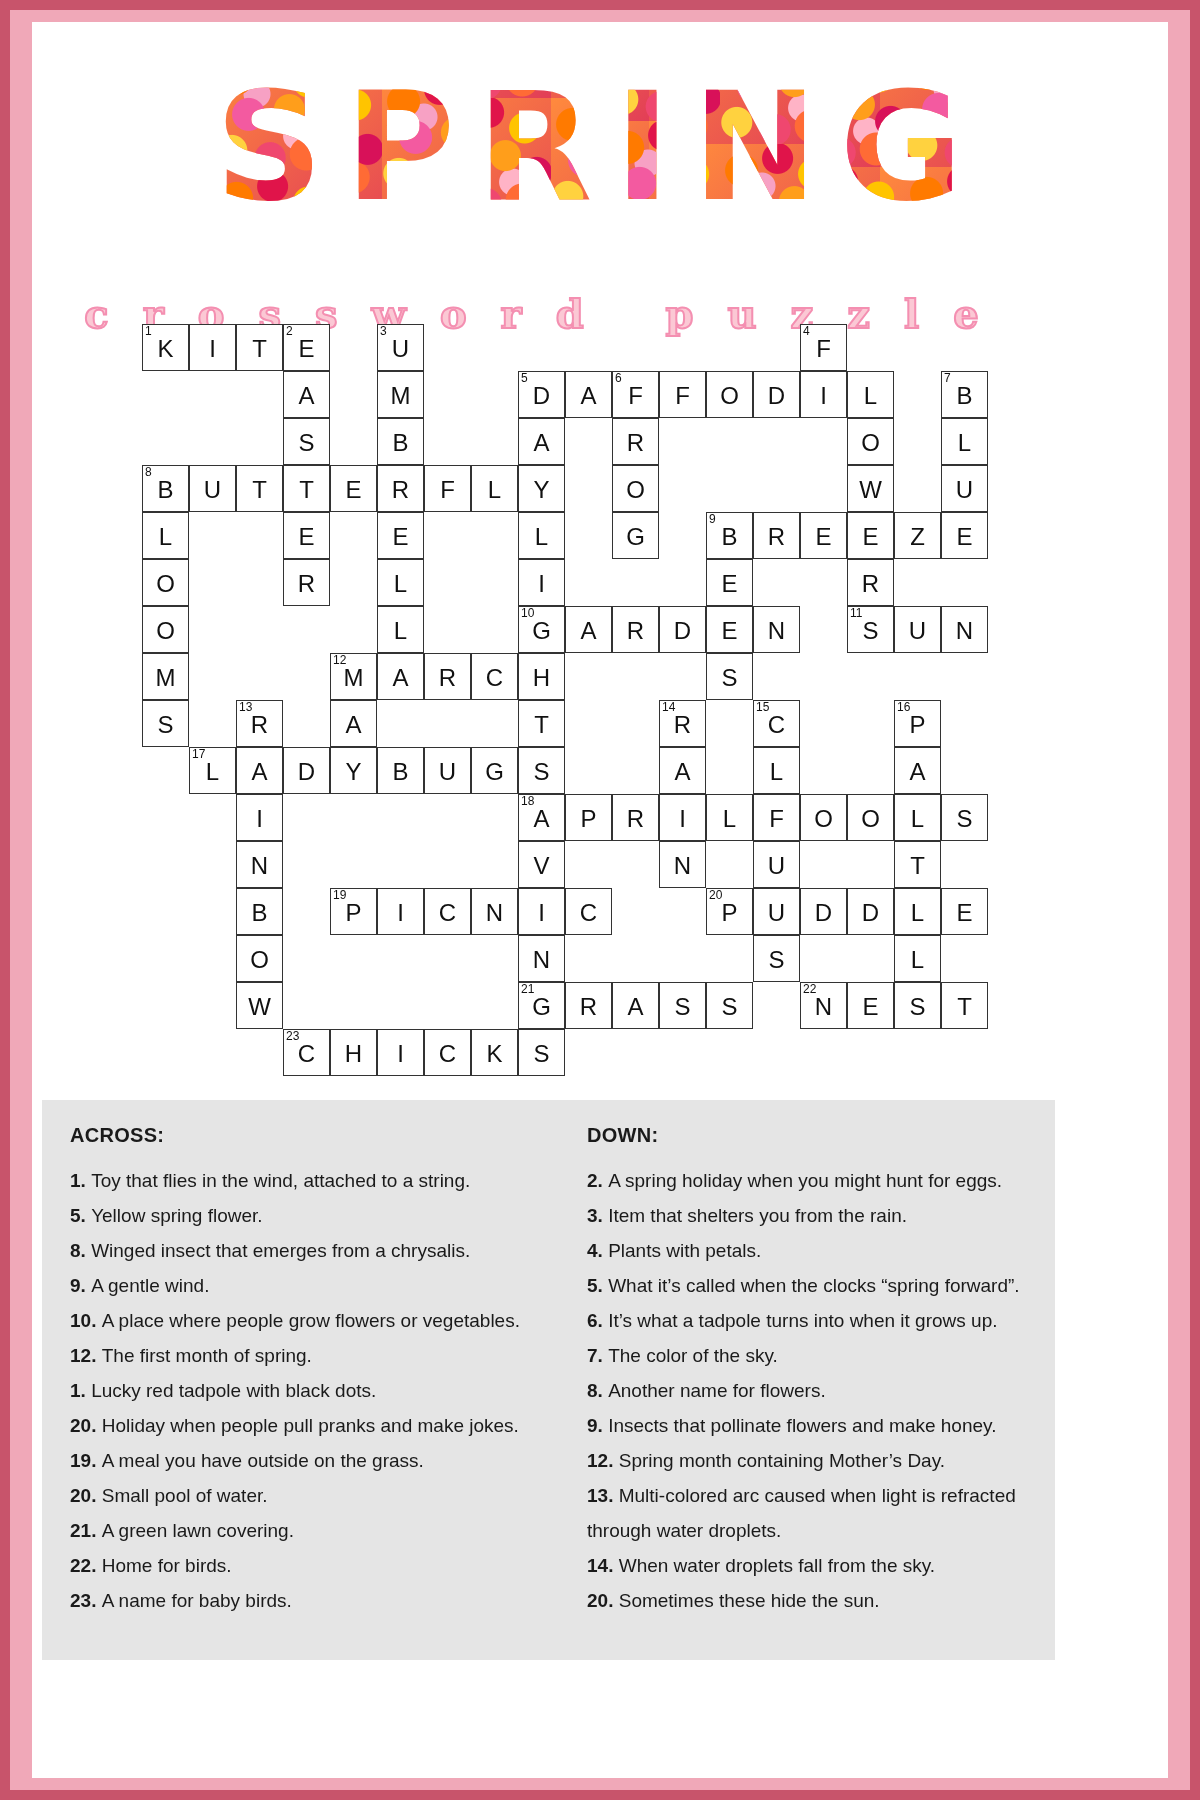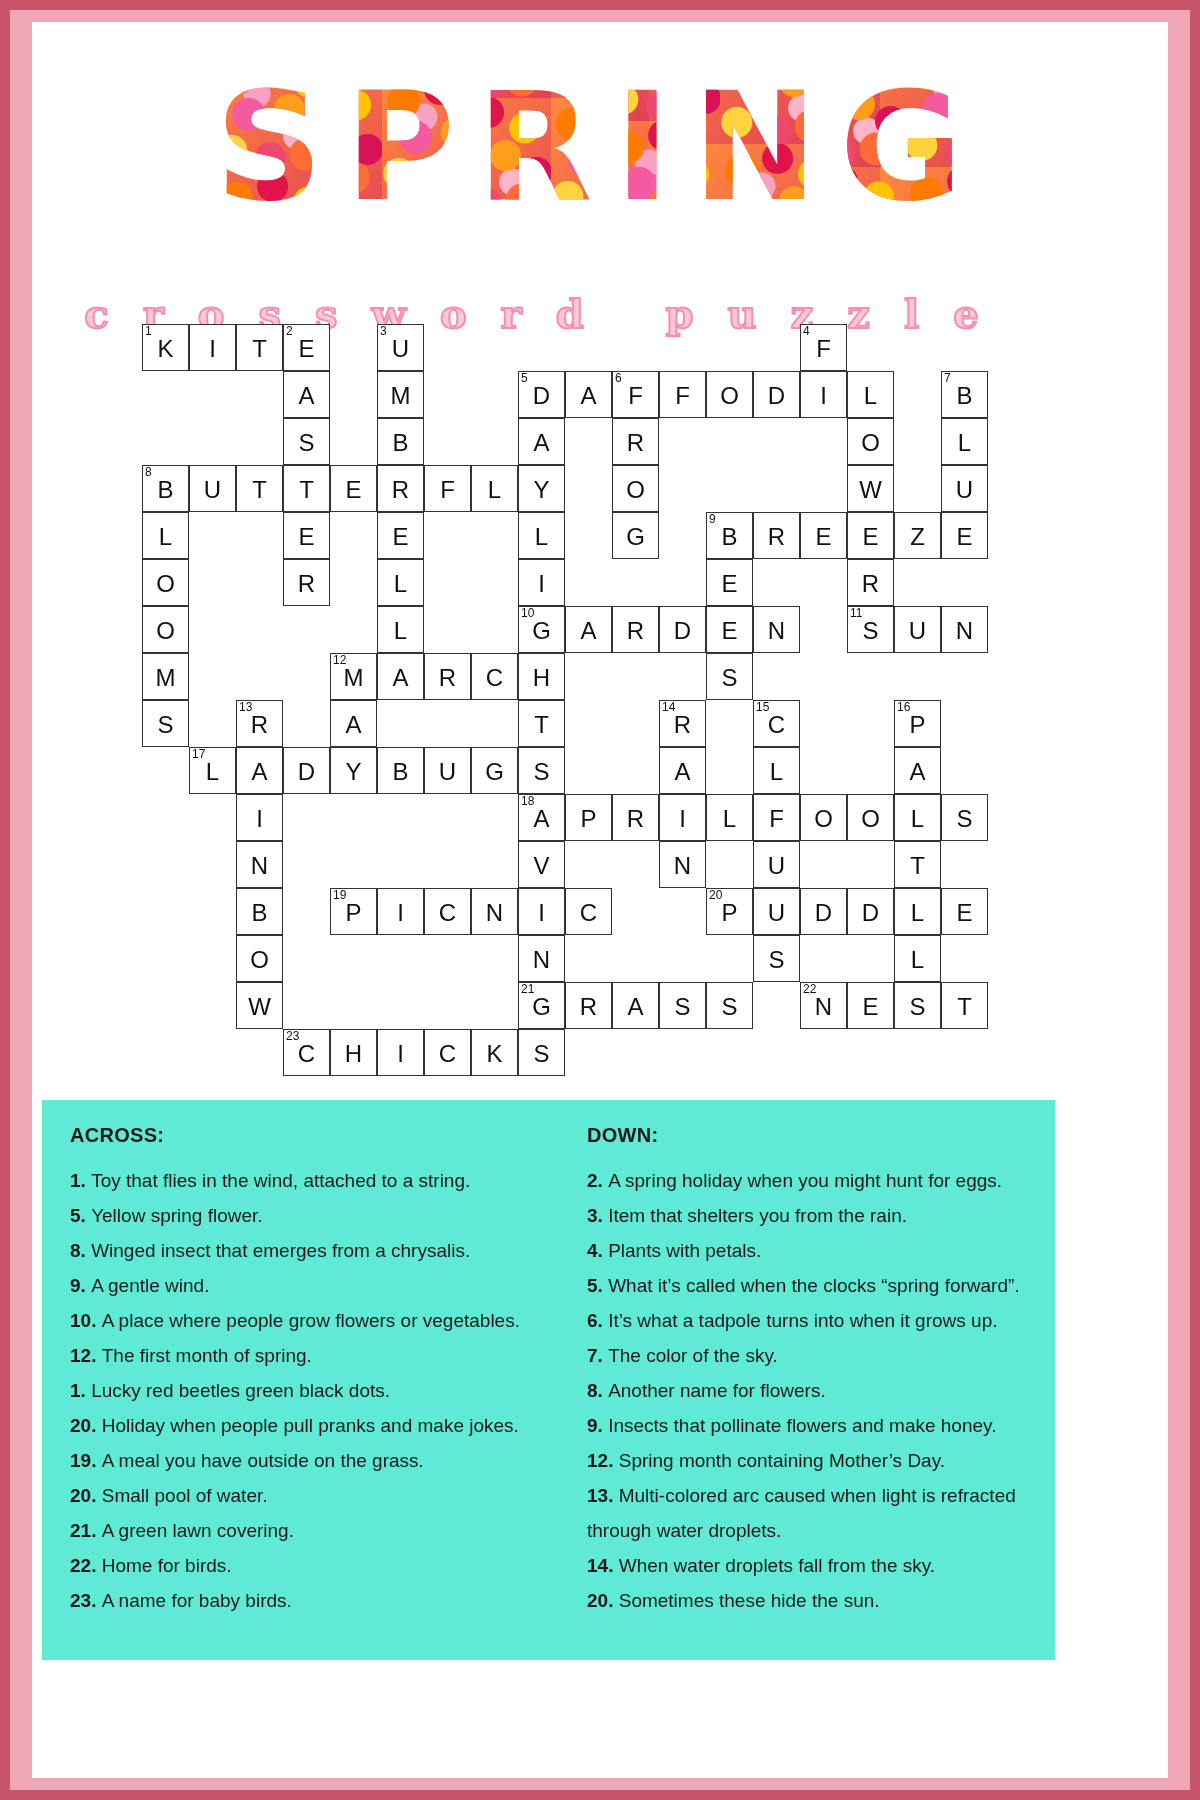--- a/index.html
+++ b/index.html
@@ -139,21 +139,21 @@
     position: absolute;
     left: 0;
     top: 1078px;
     width: 1136px;
     height: 600px;
   }
   .clue-col {
     position: absolute;
     top: 0;
     width: 510px;
-    background: #5eead4;
+    background: #e5e5e5;
     box-sizing: border-box;
     padding: 24px 22px 24px 28px;
     min-height: 560px;
   }
   .clue-col.left { left: 10px; }
   .clue-col.right { left: 513px; padding-left: 42px; }
   .clue-head {
     font-size: 20px;
     font-weight: bold;
     color: #1a1a1a;
@@ -621,21 +621,21 @@
     <div class="clues">
       <div class="clue-col left">
         <div class="clue-head">ACROSS:</div>
         <div id="across-list">
             <div class="clue"><b>1. </b><span>Toy that flies in the wind, attached to a string.</span></div>
             <div class="clue"><b>5. </b><span>Yellow spring flower.</span></div>
             <div class="clue"><b>8. </b><span>Winged insect that emerges from a chrysalis.</span></div>
             <div class="clue"><b>9. </b><span>A gentle wind.</span></div>
             <div class="clue"><b>10. </b><span>A place where people grow flowers or vegetables.</span></div>
             <div class="clue"><b>12. </b><span>The first month of spring.</span></div>
-            <div class="clue"><b>1. </b><span>Lucky red beetles green black dots.</span></div>
+            <div class="clue"><b>1. </b><span>Lucky red tadpole with black dots.</span></div>
             <div class="clue"><b>20. </b><span>Holiday when people pull pranks and make jokes.</span></div>
             <div class="clue"><b>19. </b><span>A meal you have outside on the grass.</span></div>
             <div class="clue"><b>20. </b><span>Small pool of water.</span></div>
             <div class="clue"><b>21. </b><span>A green lawn covering.</span></div>
             <div class="clue"><b>22. </b><span>Home for birds.</span></div>
             <div class="clue"><b>23. </b><span>A name for baby birds.</span></div>
           </div>
       </div>
       <div class="clue-col right">
         <div class="clue-head">DOWN:</div>

